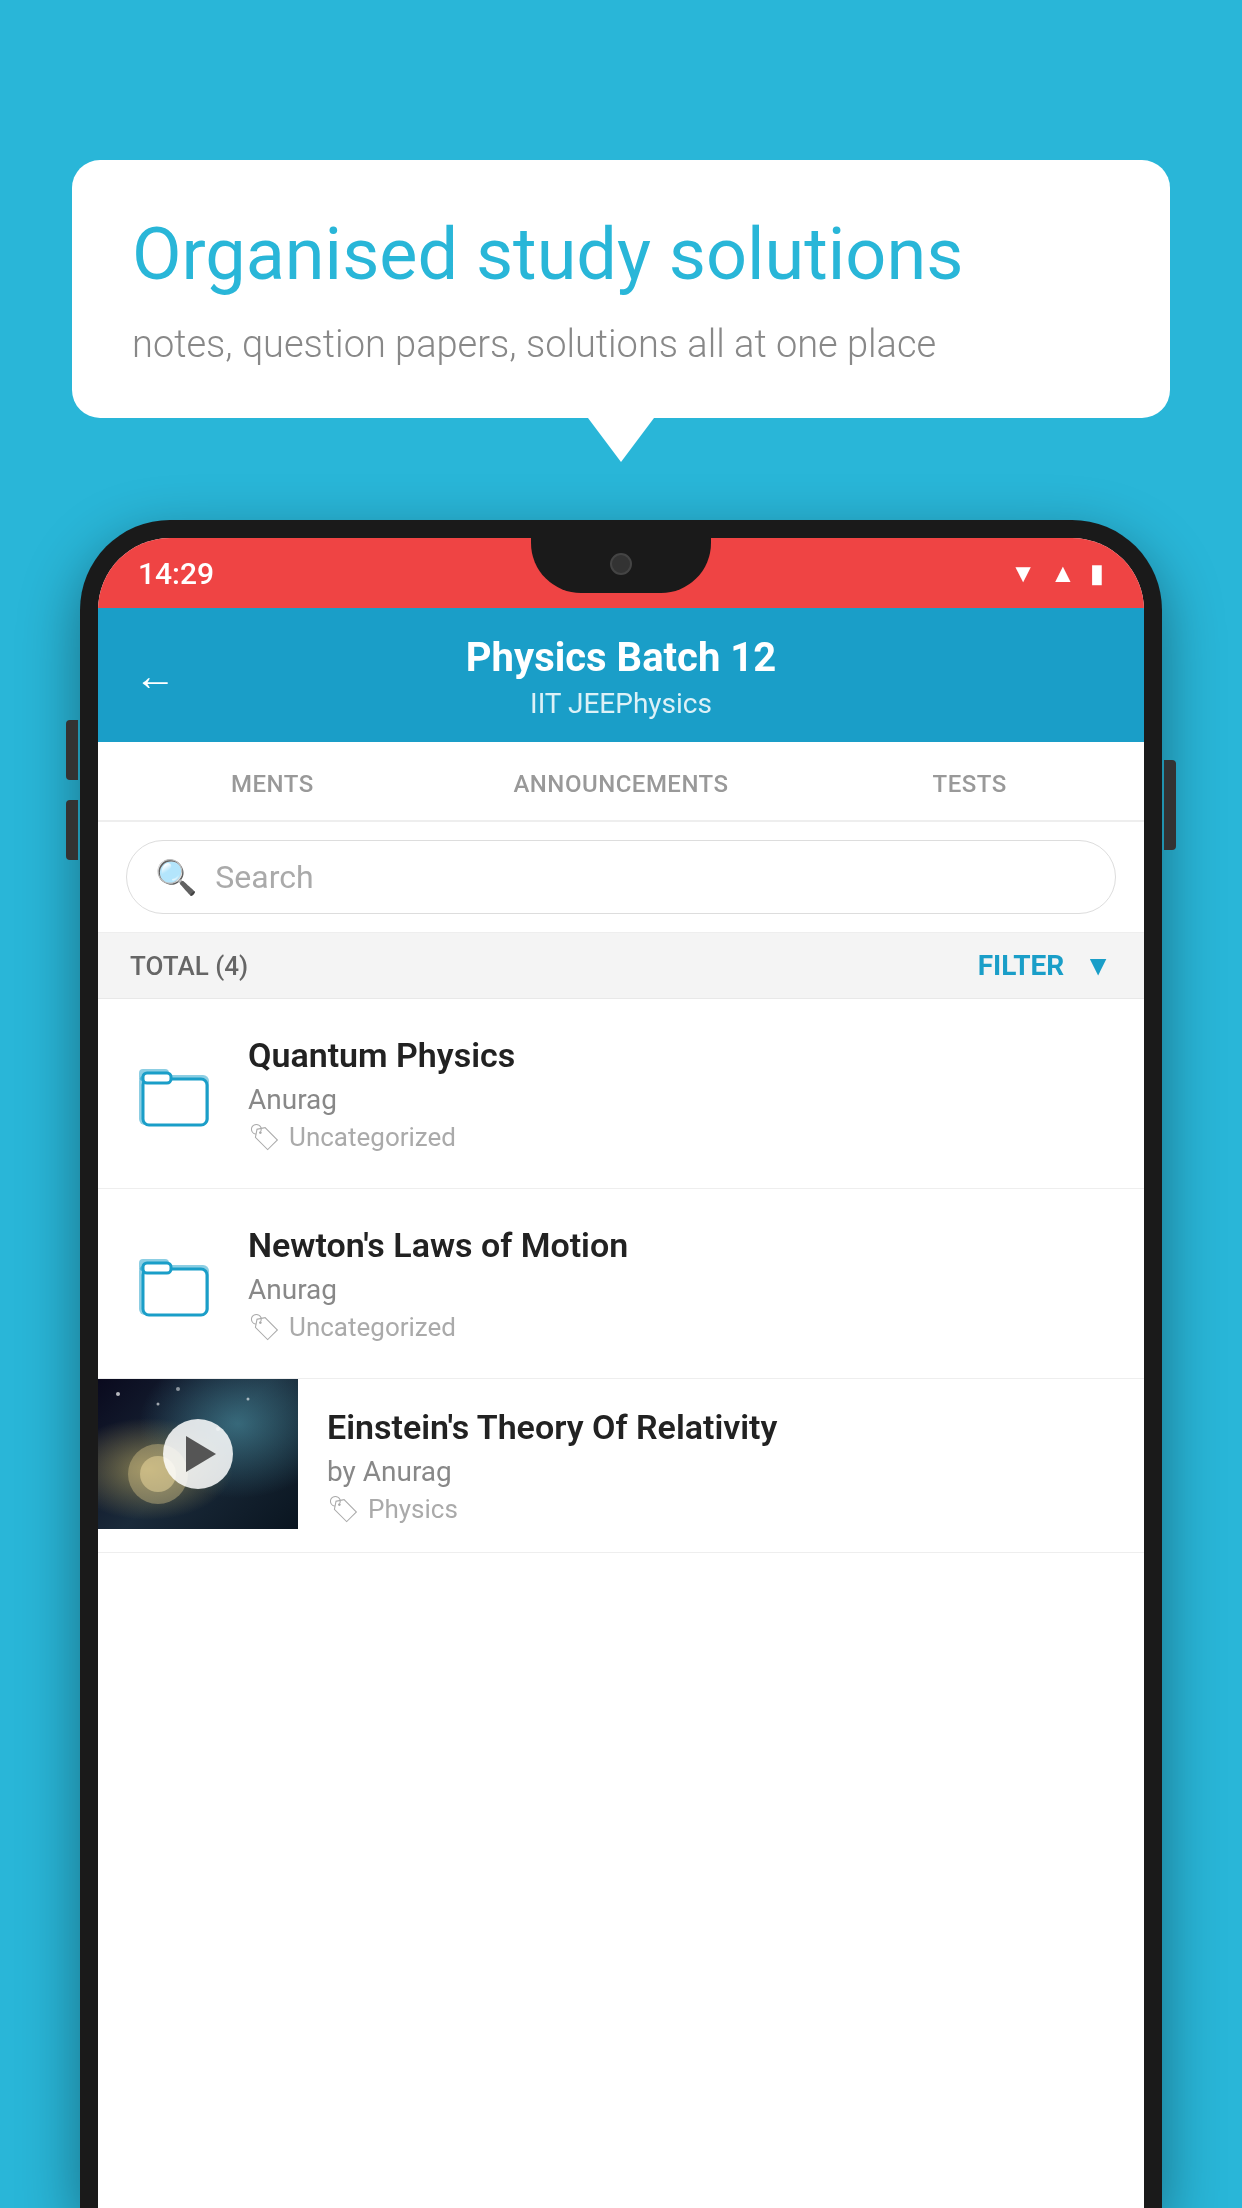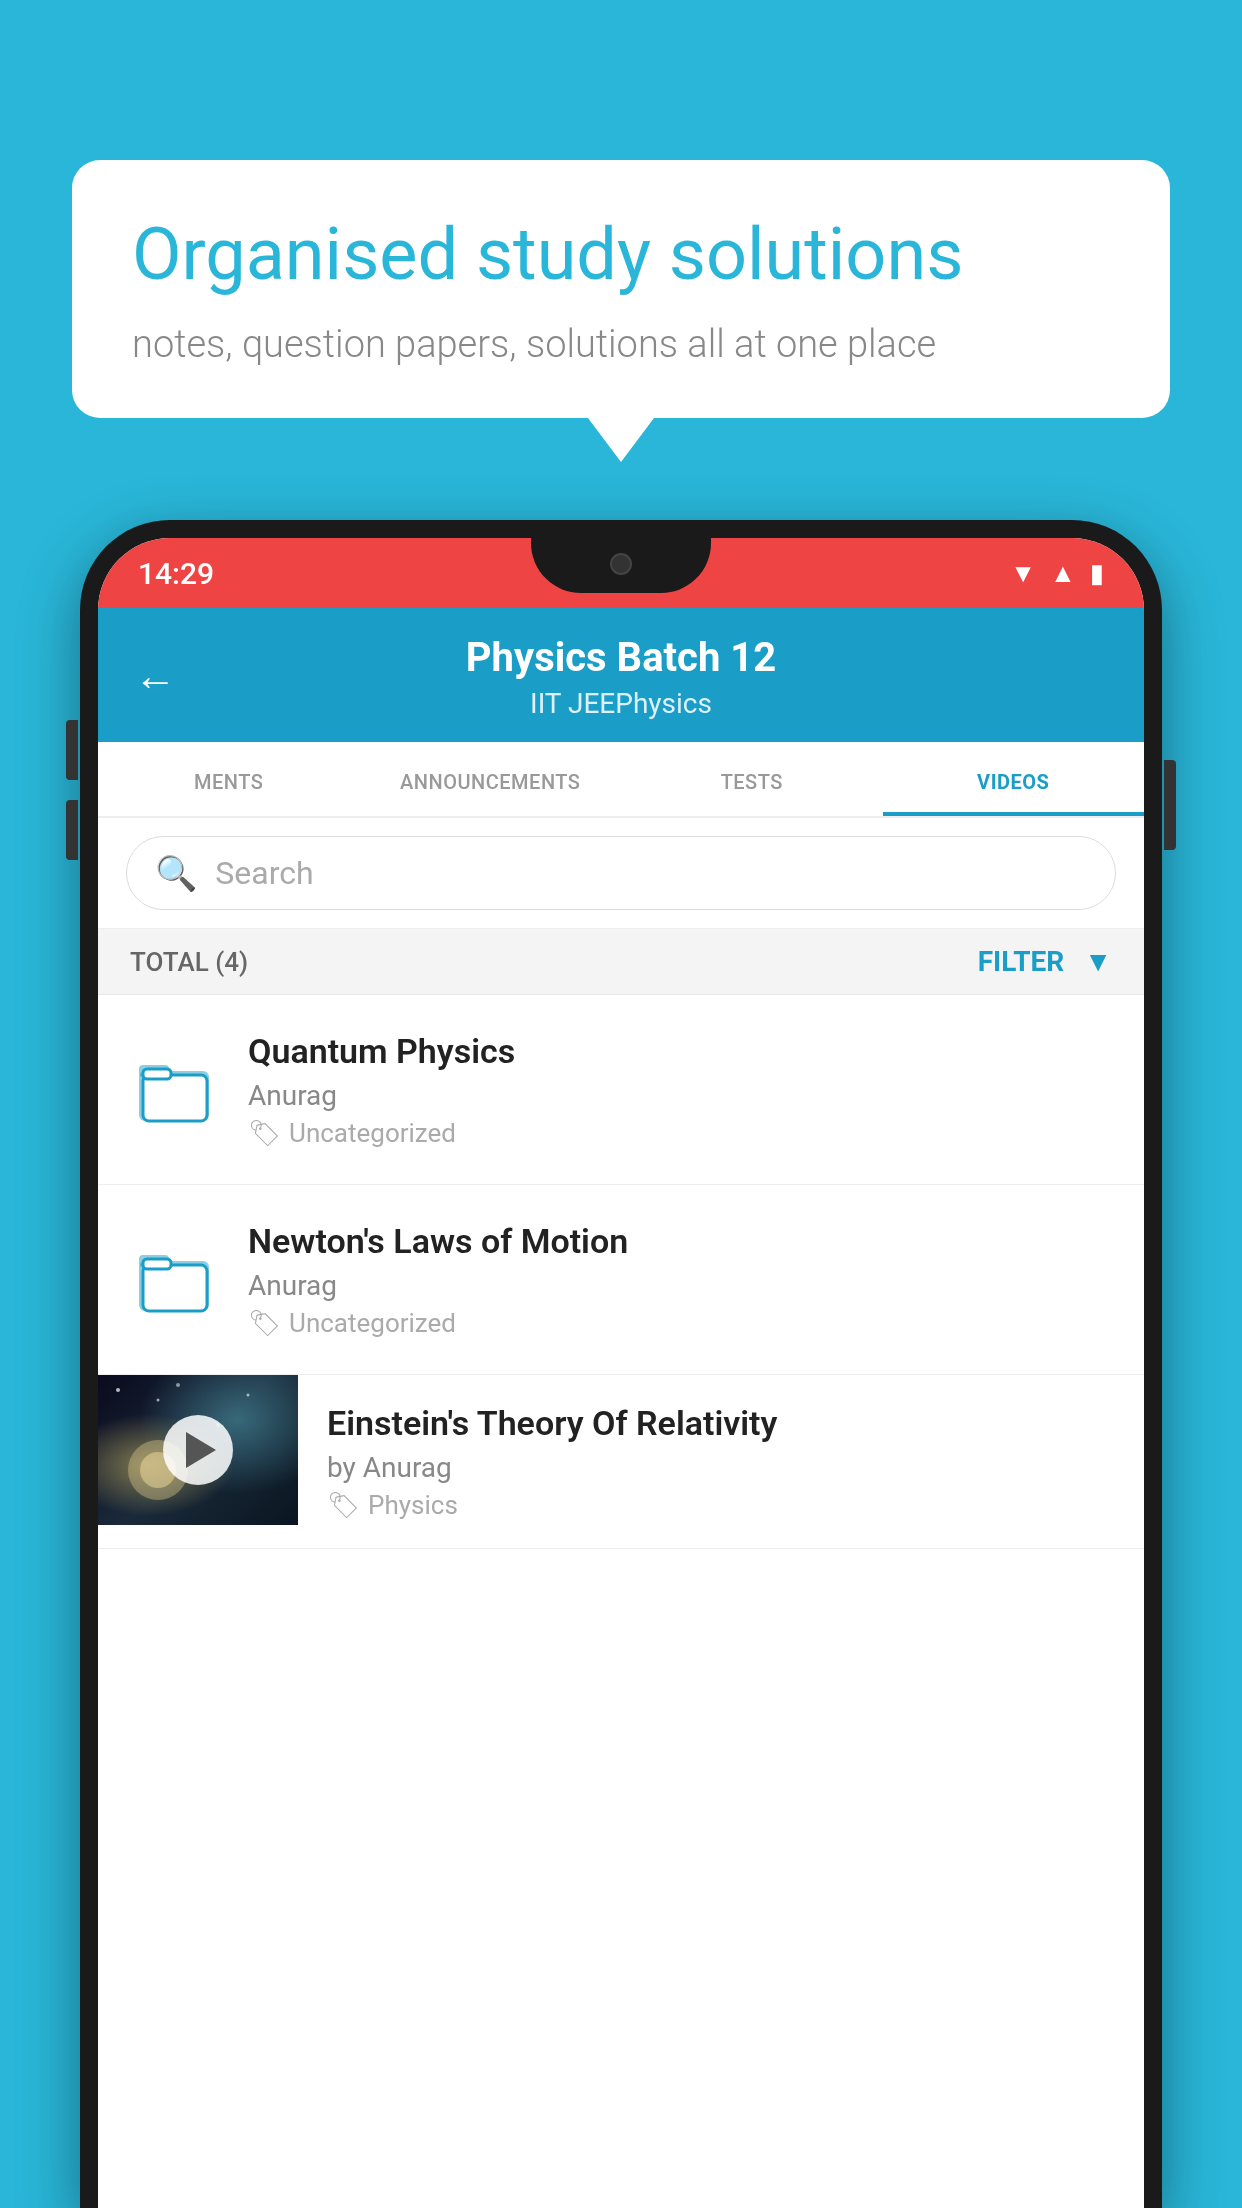--- a/index.html
+++ b/index.html
@@ -156,21 +156,21 @@
     .tabs-bar {
       background: white;
       display: flex;
       border-bottom: 2px solid #eee;
       overflow: hidden;
     }
     .tab-item {
       flex: 1;
       text-align: center;
       padding: 28px 8px 22px 8px;
-      font-size: 20px;
+      font-size: 24px;
       font-weight: 500;
       color: #999;
       letter-spacing: 0.5px;
       position: relative;
     }
     .tab-item.active {
       color: #1a9ec8;
       font-weight: 700;
     }
     .tab-item.active::after {
@@ -423,23 +423,20 @@
 
     <div class="tabs-bar">
       <div class="tab-item">
         <span>MENTS</span>
       </div>
       <div class="tab-item">
         <span>ANNOUNCEMENTS</span>
       </div>
       <div class="tab-item">
         <span>TESTS</span>
-      </div>
-      <div class="tab-item active">
-        <span>VIDEOS</span>
       </div>
     </div>
 
     <div class="search-container">
       <div class="search-box">
         <span class="search-icon-wrap">🔍</span>
         <span class="search-placeholder">Search</span>
       </div>
     </div>
 

